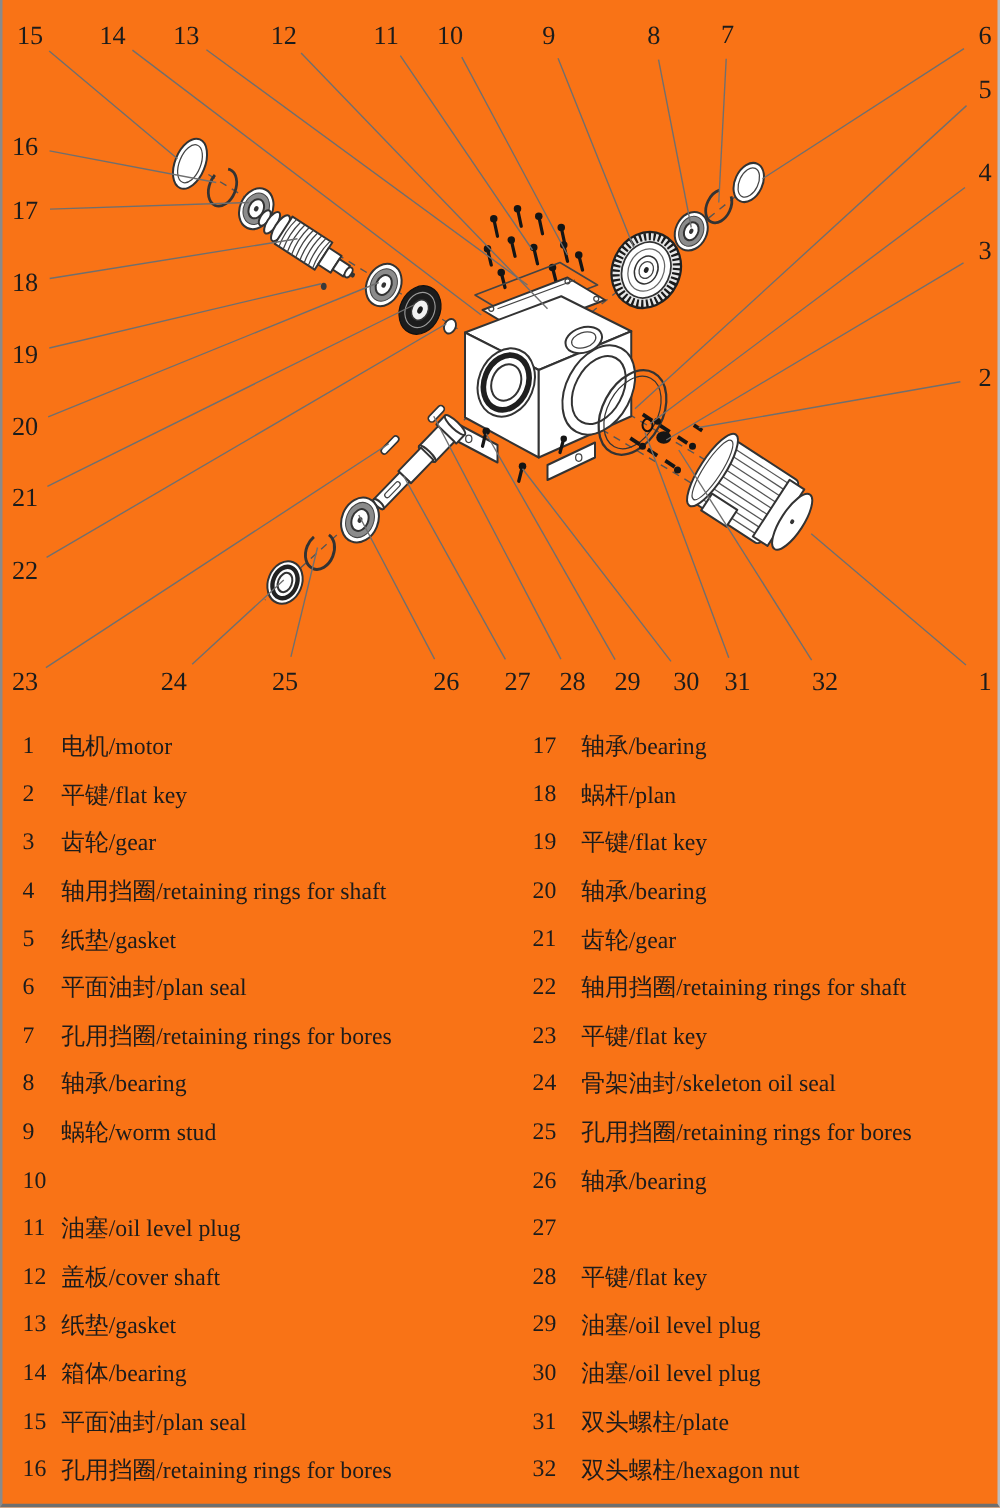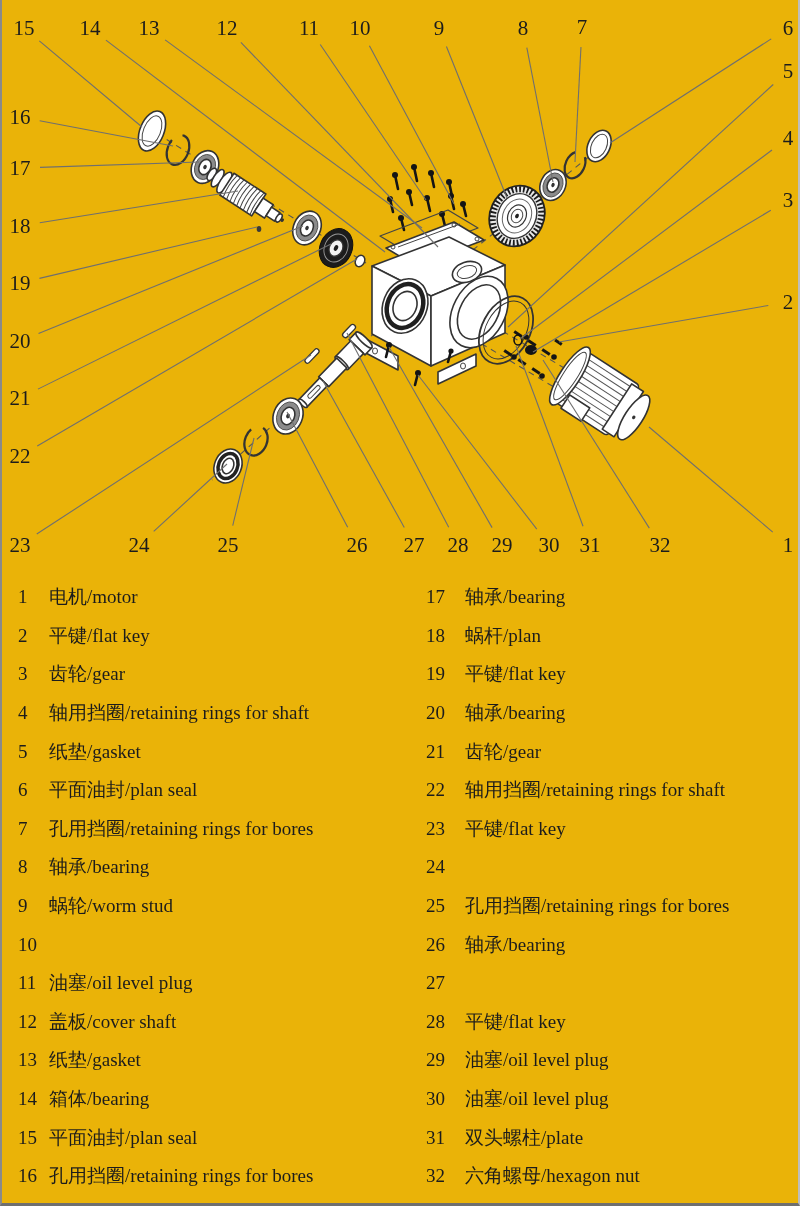--- a/index.html
+++ b/index.html
@@ -1,18 +1,18 @@
 <!DOCTYPE html>
 <html><head>
 <meta charset="utf-8">
 <style>
   html,body{margin:0;padding:0;background:#e9e9e9;}
   .page{
     position:relative;width:800px;height:1206px;margin:0 auto;
-    background:#eab308;box-sizing:border-box;
+    background:#f97316;box-sizing:border-box;
     border-left:2px solid #8a8a8a;border-right:2px solid #bdbdbd;border-bottom:3px solid #6f6f6f;
     font-family:"Liberation Serif","DejaVu Serif",serif;color:#1c1c1c;overflow:hidden;
   }
   .diagram-wrap{position:absolute;left:0;top:0;width:800px;height:572px;}
   svg{display:block;}
   .callout{font-family:"Liberation Serif","DejaVu Serif",serif;font-size:21px;fill:#1c1c1c;text-anchor:middle;dominant-baseline:central;}
   .leader{stroke:#6f6f6f;stroke-width:1.1;fill:none;}
   .axis{stroke:#555;stroke-width:1.1;fill:none;stroke-dasharray:6 5;}
   .p{stroke:#333;stroke-width:1.6;fill:#fff;stroke-linejoin:round;}
   .thin{stroke:#444;stroke-width:1;fill:none;}
@@ -389,20 +389,21 @@
         <div class="row">
           <span class="no">22</span>
           <span class="name">轴用挡圈/retaining rings for shaft</span>
         </div>
         <div class="row">
           <span class="no">23</span>
           <span class="name">平键/flat key</span>
         </div>
         <div class="row">
           <span class="no">24</span>
+          <span class="name">骨架油封/skeleton oil seal</span>
         </div>
         <div class="row">
           <span class="no">25</span>
           <span class="name">孔用挡圈/retaining rings for bores</span>
         </div>
         <div class="row">
           <span class="no">26</span>
           <span class="name">轴承/bearing</span>
         </div>
         <div class="row">
@@ -419,18 +420,18 @@
         <div class="row">
           <span class="no">30</span>
           <span class="name">油塞/oil level plug</span>
         </div>
         <div class="row">
           <span class="no">31</span>
           <span class="name">双头螺柱/plate</span>
         </div>
         <div class="row">
           <span class="no">32</span>
-          <span class="name">六角螺母/hexagon nut</span>
+          <span class="name">双头螺柱/hexagon nut</span>
         </div>
       </div>
   </div>
 
 </div>
 
 </body></html>

